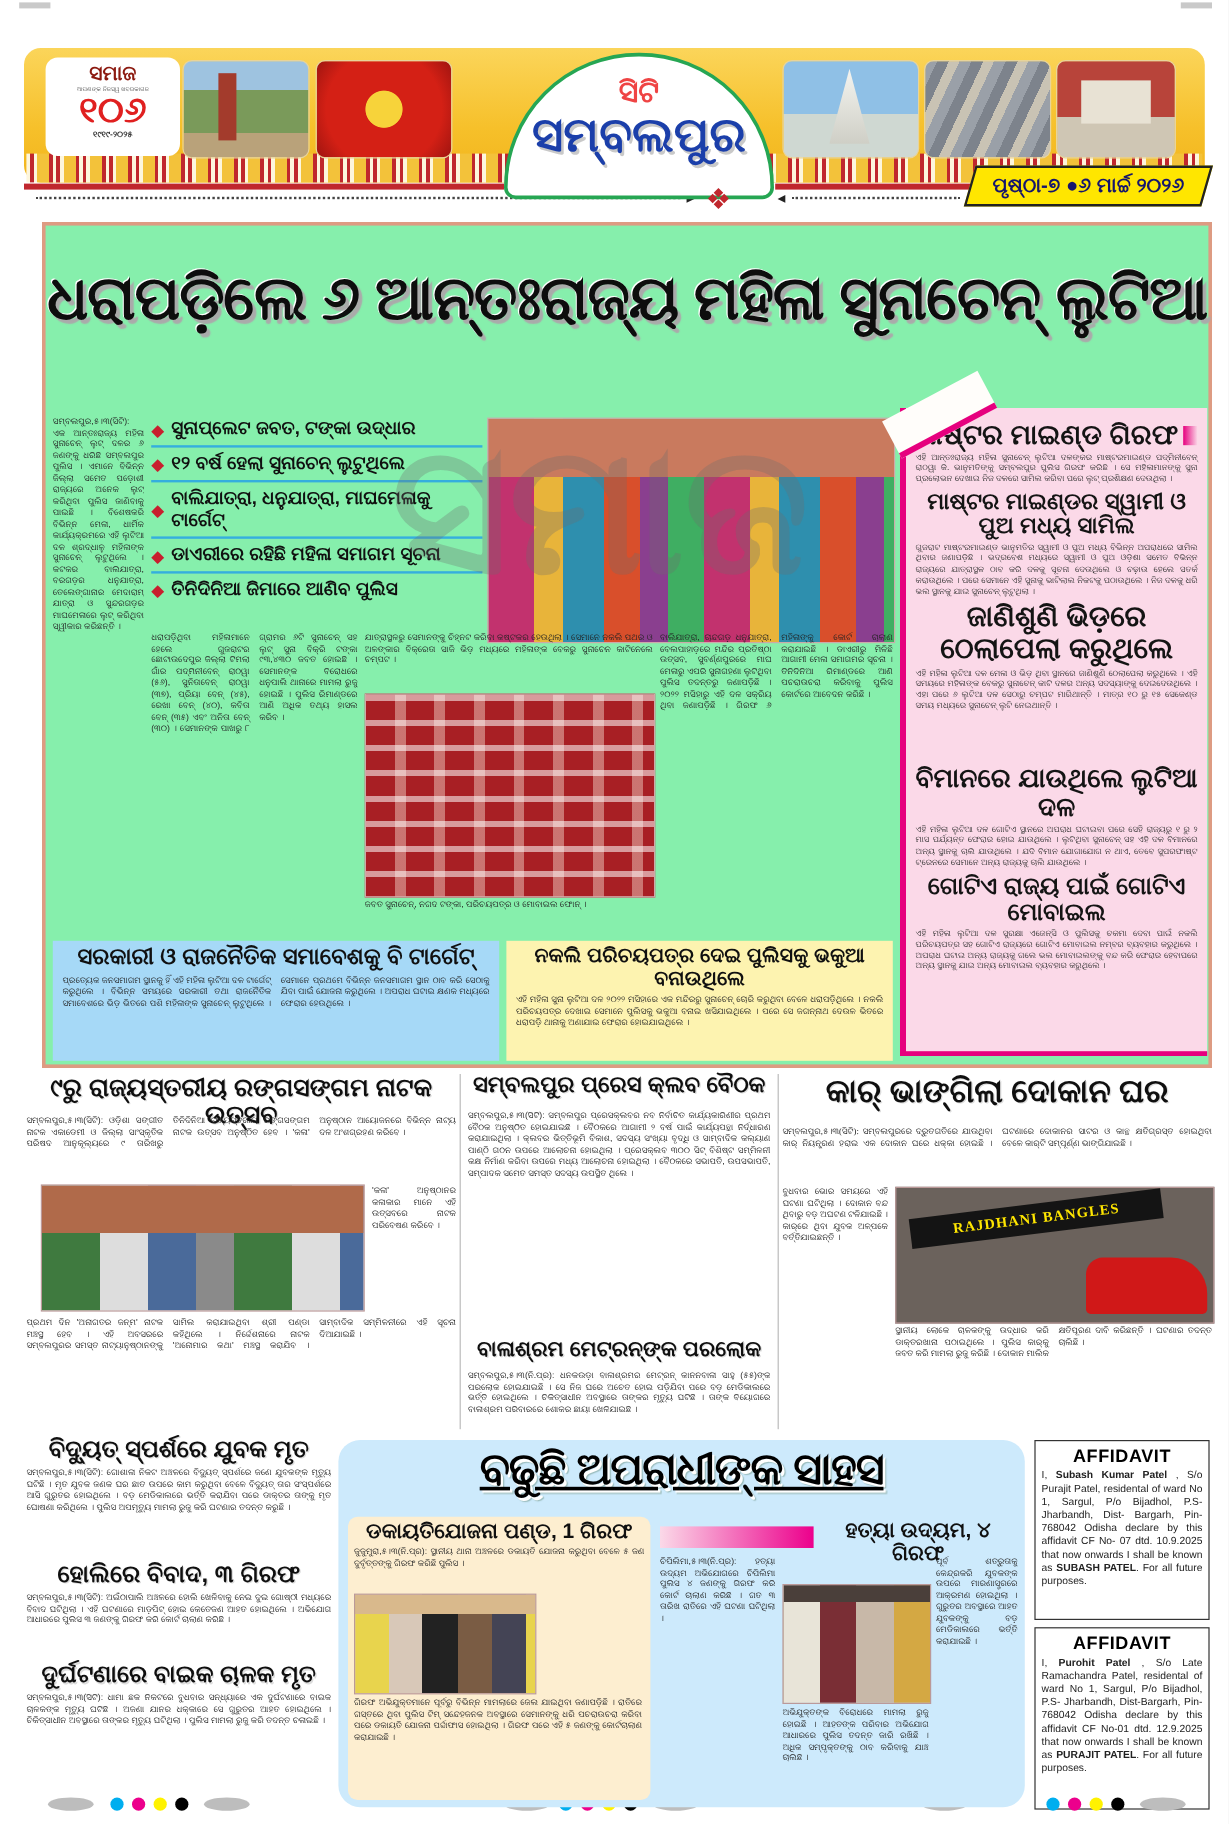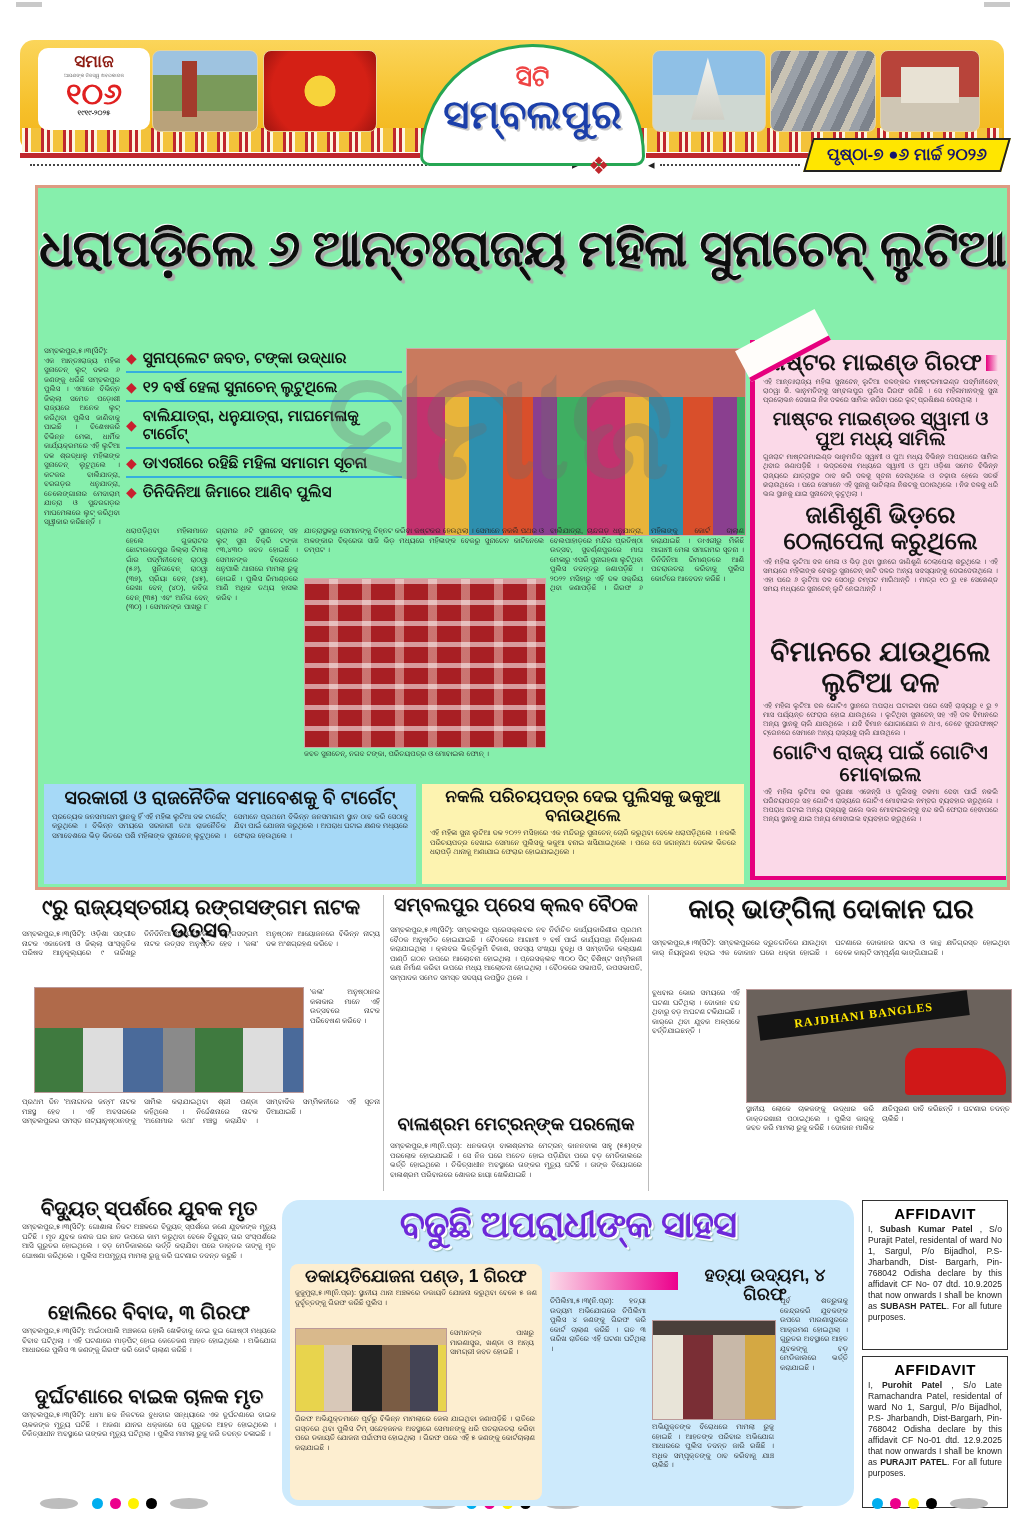--- a/index.html
+++ b/index.html
@@ -85,22 +85,22 @@
     display:flex;align-items:center;justify-content:center;}
   .sign-strip span{color:#ffe600;font-weight:900;font-size:12px;letter-spacing:1px;}
   .car-blob{position:absolute;right:2%;bottom:6%;width:38%;height:42%;background:#d01818;border-radius:14px 30px 4px 4px;}
   .photo-men5{background:linear-gradient(180deg,#d9b98c 0 20%,rgba(0,0,0,0) 20%),
     repeating-linear-gradient(90deg,#e8d44d 0 28px,#d8c8b8 28px 56px,#222 56px 86px,#7a5c44 86px 114px,#445 114px 142px);}
   .photo-men4{background:linear-gradient(180deg,#4a3f3a 0 14%,rgba(0,0,0,0) 14%),
     repeating-linear-gradient(90deg,#e8e4d8 0 30px,#7a2e35 30px 60px,#c8b8a8 60px 92px,#d4a843 92px 122px);}
   
   .brief-h{font-size:20px;font-weight:900;color:#0f0f0f;text-align:center;line-height:1.05;text-shadow:1px 1px 0 #ddd;}
   .crime-box{left:282px;top:1200px;width:572px;height:306px;background:#cdeafc;border-radius:18px;z-index:2;}
-  .crime-head{left:0;top:4px;width:100%;text-align:center;font-size:37px;font-weight:900;color:#6d28d9;
-    text-shadow:2px 2px 0 #fff,3px 3px 1px #9bb;letter-spacing:-1px;}
+  .crime-head{left:0;top:4px;width:100%;text-align:center;font-size:37px;font-weight:900;color:#000000;
+    text-shadow:2px 2px 0 #fff,3px 3px 1px #9bb;letter-spacing:-1px;text-decoration:underline;}
   .cream-panel{left:8px;top:64px;width:252px;height:236px;background:#fdeed0;border-radius:8px;box-sizing:border-box;padding:3px 5px;}
   .sub-h{font-size:17.5px;font-weight:900;text-align:center;color:#101010;line-height:1.1;}
   .grad-bar{left:268px;top:72px;width:128px;height:18px;background:linear-gradient(90deg,#fbd9e8,#ec008c);}
   .aff-box{border:1.5px solid #333;background:#fff;box-sizing:border-box;padding:3px 5px;
     font-size:8.6px;line-height:1.28;text-align:justify;color:#222;}
   .aff-title{font-size:15px;font-weight:900;text-align:center;letter-spacing:.5px;color:#000;margin-bottom:1px;}
   .regdot{top:1498px;width:11px;height:11px;border-radius:50%;}
   .regoval{top:1498px;width:38px;height:11px;border-radius:50%;background:#bdbdbd;}
 </style>
 </head>
@@ -182,21 +182,21 @@
     <div class="abs pink-panel">
       <div class="pink-h pink-h1" style="font-size:23px;">
         <span>ମାଷ୍ଟର ମାଇଣ୍ଡ ଗିରଫ</span>
         <span class="pink-swoosh"></span>
       </div>
       <div class="pink-b">ଏହି ଆନ୍ତଃରାଜ୍ୟ ମହିଳା ସୁନାଚେନ୍ ଲୁଟିଆ ଦଳଙ୍କର ମାଷ୍ଟରମାଇଣ୍ଡ ପଦ୍ମିନୀବେନ୍ ରାଠୱା କି. ଭାନୁମତିଙ୍କୁ ସମ୍ବଲପୁର ପୁଲିସ ଗିରଫ କରିଛି । ସେ ମହିଳାମାନଙ୍କୁ ସୁନା ପ୍ରଲୋଭନ ଦେଖାଇ ନିଜ ଦଳରେ ସାମିଲ କରିବା ପରେ ଲୁଟ୍ ପ୍ରଶିକ୍ଷଣ ଦେଉଥିଲା ।</div>
       <div class="pink-h" style="font-size:19px;">ମାଷ୍ଟର ମାଇଣ୍ଡର ସ୍ୱାମୀ ଓ ପୁଅ ମଧ୍ୟ ସାମିଲ</div>
       <div class="pink-b">ଗୁଜରାଟ ମାଷ୍ଟରମାଇଣ୍ଡ ଭାନୁମତିର ସ୍ୱାମୀ ଓ ପୁଅ ମଧ୍ୟ ବିଭିନ୍ନ ଅପରାଧରେ ସାମିଲ ଥିବାର ଜଣାପଡ଼ିଛି । ଭଦ୍ରବେଶ ମଧ୍ୟରେ ସ୍ୱାମୀ ଓ ପୁଅ ଓଡ଼ିଶା ସମେତ ବିଭିନ୍ନ ରାଜ୍ୟରେ ଯାତ୍ରାସ୍ଥଳ ଠାବ କରି ଦଳକୁ ସୂଚନା ଦେଉଥିଲେ ଓ ଚଢ଼ାଉ ହେଲେ ସତର୍କ କରାଉଥିଲେ । ପରେ ସେମାନେ ଏହି ସୁନାକୁ ଭାଟିଲାଲ ନିକଟକୁ ପଠାଉଥିଲେ । ନିଜ ଦଳକୁ ଧରି ଭଲ ସ୍ଥାନକୁ ଯାଇ ସୁନାଚେନ୍ ଲୁଟୁଥିଲା ।</div>
       <div class="pink-h" style="font-size:24px;">ଜାଣିଶୁଣି ଭିଡ଼ରେ ଠେଲାପେଲା କରୁଥିଲେ</div>
       <div class="pink-b">ଏହି ମହିଳା ଲୁଟିଆ ଦଳ ମେଳା ଓ ଭିଡ଼ ଥିବା ସ୍ଥାନରେ ଜାଣିଶୁଣି ଠେଲାପେଲା କରୁଥିଲେ । ଏହି ସମୟରେ ମହିଳାଙ୍କ ବେକରୁ ସୁନାଚେନ୍ କାଟି ଦଳର ଅନ୍ୟ ସଦସ୍ୟାଙ୍କୁ ଦେଇଦେଉଥିଲେ । ଏହା ପରେ ୬ ଲୁଟିଆ ଦଳ ସେଠାରୁ ଚମ୍ପଟ ମାରିଥାନ୍ତି । ମାତ୍ର ୧୦ ରୁ ୧୫ ସେକେଣ୍ଡ ସମୟ ମଧ୍ୟରେ ସୁନାଚେନ୍ ଲୁଟି ନେଇଥାନ୍ତି ।</div>
-      <div class="pink-h" style="font-size:28px;margin-top:44px;">ବିମାନରେ ଯାଉଥିଲେ ଲୁଟିଆ ଦଳ</div>
+      <div class="pink-h" style="font-size:22px;margin-top:44px;">ବିମାନରେ ଯାଉଥିଲେ ଲୁଟିଆ ଦଳ</div>
       <div class="pink-b">ଏହି ମହିଳା ଲୁଟିଆ ଦଳ ଗୋଟିଏ ସ୍ଥାନରେ ଅପରାଧ ଘଟାଇବା ପରେ ସେହି ରାଜ୍ୟରୁ ୧ ରୁ ୨ ମାସ ପର୍ଯ୍ୟନ୍ତ ଫେରାର ହୋଇ ଯାଉଥିଲେ । ଲୁଟିଥିବା ସୁନାଚେନ୍ ସହ ଏହି ଦଳ ବିମାନରେ ଅନ୍ୟ ସ୍ଥାନକୁ ଚାଲି ଯାଉଥିଲେ । ଯଦି ବିମାନ ଯୋଗାଯୋଗ ନ ଥାଏ, ତେବେ ସୁପରଫାଷ୍ଟ ଟ୍ରେନରେ ସେମାନେ ଅନ୍ୟ ରାଜ୍ୟକୁ ଚାଲି ଯାଉଥିଲେ ।</div>
       <div class="pink-h" style="font-size:20px;">ଗୋଟିଏ ରାଜ୍ୟ ପାଇଁ ଗୋଟିଏ ମୋବାଇଲ</div>
       <div class="pink-b">ଏହି ମହିଳା ଲୁଟିଆ ଦଳ ସୁରକ୍ଷା ଏଜେନ୍ସି ଓ ପୁଲିସକୁ ଚକମା ଦେବା ପାଇଁ ନକଲି ପରିଚୟପତ୍ର ସହ ଗୋଟିଏ ରାଜ୍ୟରେ ଗୋଟିଏ ମୋବାଇଲ ନମ୍ବର ବ୍ୟବହାର କରୁଥିଲେ । ଅପରାଧ ଘଟାଇ ଅନ୍ୟ ରାଜ୍ୟକୁ ଗଲେ ଭଲ ମୋବାଇଲଙ୍କୁ ବନ୍ଦ କରି ଫେରାର ହେବାପରେ ଅନ୍ୟ ସ୍ଥାନକୁ ଯାଇ ଅନ୍ୟ ମୋବାଇଲ ବ୍ୟବହାର କରୁଥିଲେ ।</div>
     </div>
     <div class="abs pink-cut"></div>
 
     <div class="abs box-blue">
       <div class="box-h" style="font-size:19px;">ସରକାରୀ ଓ ରାଜନୈତିକ ସମାବେଶକୁ ବି ଟାର୍ଗେଟ୍</div>
       <div class="txt cols2" style="height:64px;">ପ୍ରତ୍ୟେକ ଜନସମାଗମ ସ୍ଥାନକୁ ହିଁ ଏହି ମହିଳା ଲୁଟିଆ ଦଳ ଟାର୍ଗେଟ୍ କରୁଥିଲେ । ବିଭିନ୍ନ ସମୟରେ ସରକାରୀ ତଥା ରାଜନୈତିକ ସମାବେଶରେ ଭିଡ଼ ଭିତରେ ପଶି ମହିଳାଙ୍କ ସୁନାଚେନ୍ ଲୁଟୁଥିଲେ । ସେମାନେ ପ୍ରଥମେ ବିଭିନ୍ନ ଜନସମାଗମ ସ୍ଥାନ ଠାବ କରି ସେଠାକୁ ଯିବା ପାଇଁ ଯୋଜନା କରୁଥିଲେ । ଅପରାଧ ଘଟାଇ କ୍ଷଣକ ମଧ୍ୟରେ ଫେରାର ହେଉଥିଲେ ।</div>
     </div>
@@ -248,21 +248,20 @@
     <div class="txt" style="height:60px;margin:3px 0 0 0;">ସମ୍ବଲପୁର,୫।୩(ସିଟି): ଧାମା ଛକ ନିକଟରେ ବୁଧବାର ସନ୍ଧ୍ୟାରେ ଏକ ଦୁର୍ଘଟଣାରେ ବାଇକ ଚାଳକଙ୍କ ମୃତ୍ୟୁ ଘଟିଛି । ଅଜଣା ଯାନର ଧକ୍କାରେ ସେ ଗୁରୁତର ଆହତ ହୋଇଥିଲେ । ଚିକିତ୍ସାଧୀନ ଅବସ୍ଥାରେ ତାଙ୍କର ମୃତ୍ୟୁ ଘଟିଥିଲା । ପୁଲିସ ମାମଲା ରୁଜୁ କରି ତଦନ୍ତ ଚଳାଇଛି ।</div>
   </div>
 
   <div class="abs crime-box">
     <div class="abs crime-head">ବଢୁଛି ଅପରାଧୀଙ୍କ ସାହସ</div>
 
     <div class="abs cream-panel">
       <div class="sub-h">ଡକାୟତିଯୋଜନା ପଣ୍ଡ, 1 ଗିରଫ</div>
       <div class="txt" style="height:34px;margin-top:2px;">ଜୁଜୁମୁରା,୫।୩(ନି.ପ୍ର): ସ୍ଥାନୀୟ ଥାନା ଅଞ୍ଚଳରେ ଡକାୟତି ଯୋଜନା କରୁଥିବା ବେଳେ ୫ ଜଣ ଦୁର୍ବୃତ୍ତଙ୍କୁ ଗିରଫ କରିଛି ପୁଲିସ ।</div>
       <div class="abs photo-frame photo-men5" style="left:5px;top:64px;width:150px;height:82px;"></div>
-      <div class="abs txt" style="left:160px;top:64px;width:84px;height:82px;">ସେମାନଙ୍କ ପାଖରୁ ମାରଣାସ୍ତ୍ର, ଖଣ୍ଡା ଓ ଅନ୍ୟ ସାମଗ୍ରୀ ଜବତ ହୋଇଛି ।</div>
       <div class="abs txt" style="left:5px;top:150px;width:240px;height:80px;">ଗିରଫ ଅଭିଯୁକ୍ତମାନେ ପୂର୍ବରୁ ବିଭିନ୍ନ ମାମଲାରେ ଜେଲ ଯାଇଥିବା ଜଣାପଡ଼ିଛି । ରାତିରେ ଗସ୍ତରେ ଥିବା ପୁଲିସ ଟିମ୍ ସନ୍ଦେହଜନକ ଅବସ୍ଥାରେ ସେମାନଙ୍କୁ ଧରି ପଚରାଉଚରା କରିବା ପରେ ଡକାୟତି ଯୋଜନା ପର୍ଦ୍ଦାଫାସ ହୋଇଥିଲା । ଗିରଫ ପରେ ଏହି ୫ ଜଣଙ୍କୁ କୋର୍ଟଚାଲାଣ କରାଯାଇଛି ।</div>
     </div>
 
     <div class="abs grad-bar"></div>
     <div class="abs sub-h" style="left:400px;top:66px;width:166px;">ହତ୍ୟା ଉଦ୍ୟମ, ୪ ଗିରଫ</div>
     <div class="abs txt" style="left:268px;top:96px;width:96px;height:200px;">ଚିପିଲିମା,୫।୩(ନି.ପ୍ର): ହତ୍ୟା ଉଦ୍ୟମ ଅଭିଯୋଗରେ ଚିପିଲିମା ପୁଲିସ ୪ ଜଣଙ୍କୁ ଗିରଫ କରି କୋର୍ଟ ଚାଲାଣ କରିଛି । ଗତ ୩ ତାରିଖ ରାତିରେ ଏହି ଘଟଣା ଘଟିଥିଲା ।</div>
     <div class="abs photo-frame photo-men4" style="left:370px;top:120px;width:122px;height:98px;"></div>
     <div class="abs txt" style="left:498px;top:96px;width:68px;height:200px;">ପୂର୍ବ ଶତ୍ରୁତାକୁ କେନ୍ଦ୍ରକରି ଯୁବକଙ୍କ ଉପରେ ମାରଣାସ୍ତ୍ରରେ ଆକ୍ରମଣ ହୋଇଥିଲା । ଗୁରୁତର ଅବସ୍ଥାରେ ଆହତ ଯୁବକଙ୍କୁ ବଡ଼ ମେଡିକାଲରେ ଭର୍ତ୍ତି କରାଯାଇଛି ।</div>
     <div class="abs txt" style="left:370px;top:222px;width:122px;height:74px;">ଅଭିଯୁକ୍ତଙ୍କ ବିରୋଧରେ ମାମଲା ରୁଜୁ ହୋଇଛି । ଆହତଙ୍କ ପରିବାର ଅଭିଯୋଗ ଆଧାରରେ ପୁଲିସ ତଦନ୍ତ ଜାରି ରଖିଛି । ଅଧିକ ସମ୍ପୃକ୍ତଙ୍କୁ ଠାବ କରିବାକୁ ଯାଞ୍ଚ ଚାଲିଛି ।</div>
   </div>

